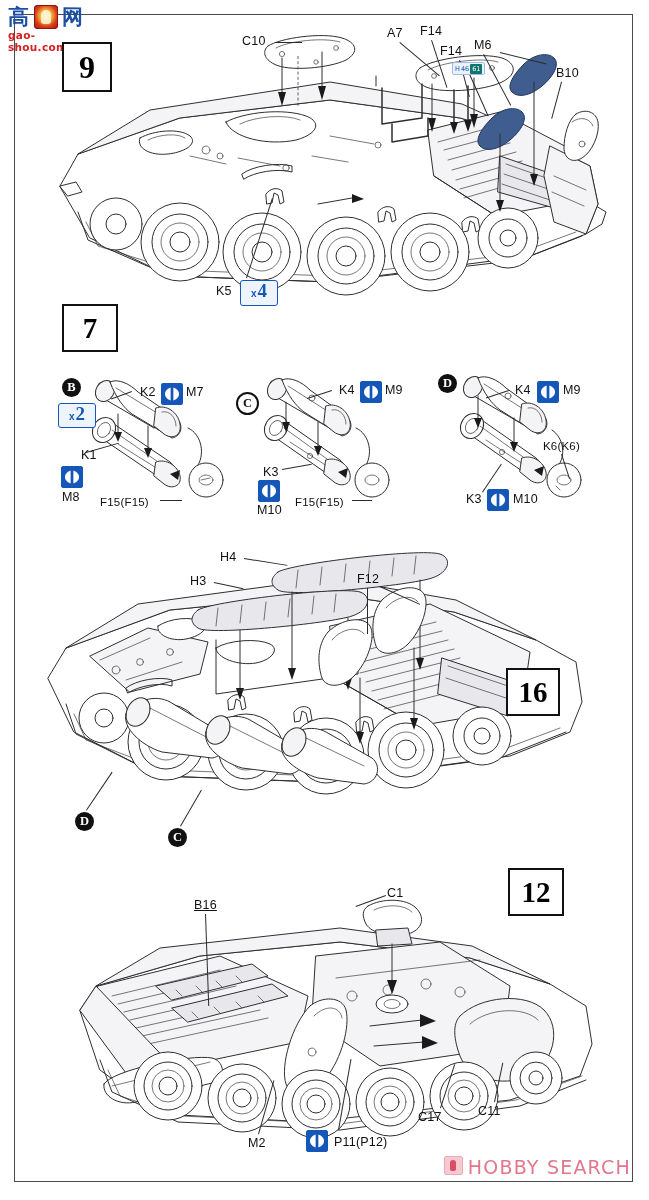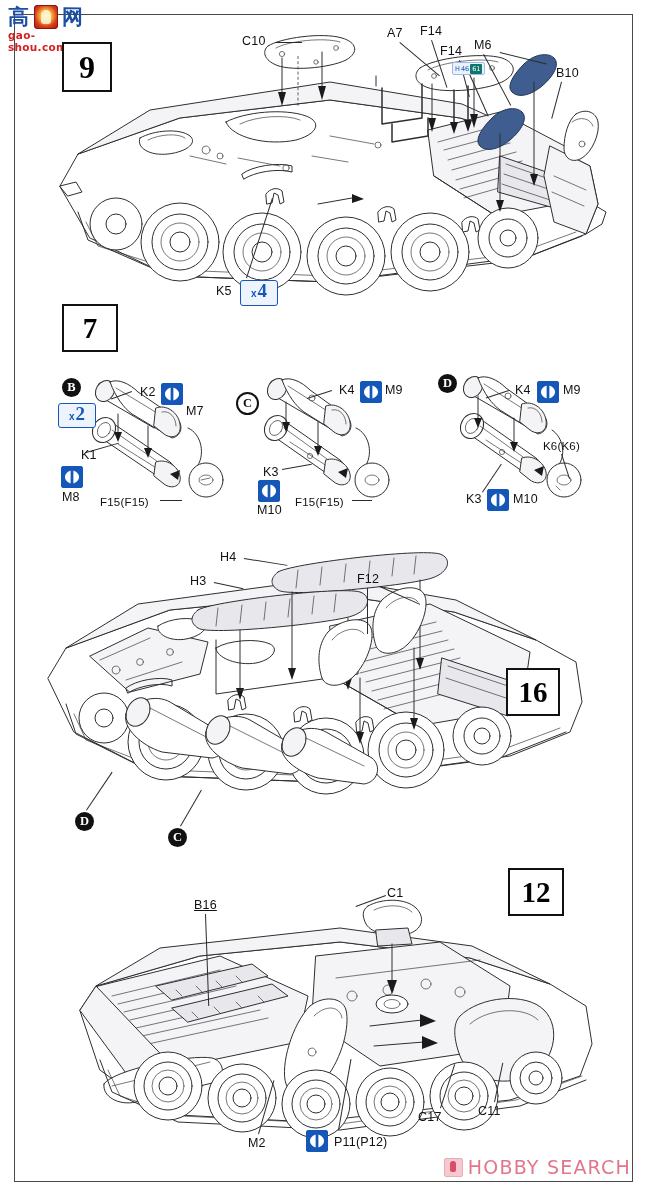--- a/index.html
+++ b/index.html
@@ -19,21 +19,21 @@
   #gaoshou .h2{left:56px;}
   #gaoshou .emblem{position:absolute;left:28px;top:1px;width:24px;height:24px;
                    background:radial-gradient(circle at 50% 45%, #fff0c8 0%, #f2b33a 33%, #d83a1c 62%, #a81a0c 100%);
                    border-radius:4px;box-shadow:0 0 0 1px #8e1508 inset;}
   #gaoshou .emblem:after{content:"";position:absolute;left:7px;top:5px;width:10px;height:14px;
                    background:#fff6d8;border-radius:5px 5px 3px 3px;opacity:.85;}
   #gaoshou .dom{position:absolute;left:2px;top:25px;font-size:10.5px;font-weight:bold;
                 letter-spacing:.3px;color:#d32020;font-family:"DejaVu Sans",sans-serif;}
 
   
-  #hobby{position:absolute;right:18px;bottom:22px;display:flex;align-items:center;gap:5px;opacity:.95;padding-left:20px;}
+  #hobby{position:absolute;right:18px;bottom:22px;display:flex;align-items:flex-start;gap:5px;opacity:.95;padding-left:20px;}
   #hobby .hs-mark{width:17px;height:17px;background:#f6c7cf;border:1px solid #e9a8b4;
                   border-radius:2px;position:relative;}
   #hobby .hs-mark:after{content:"";position:absolute;left:5px;top:2.5px;width:6px;height:11px;
                   background:#d6455f;border-radius:3px 3px 2px 2px;}
   #hobby .hs-text{font-size:19px;letter-spacing:1.2px;color:#e06f86;
                   font-family:"DejaVu Sans",sans-serif;font-weight:500;}
 
   
   .step-box{position:absolute;border:2.4px solid #111;background:#fff;
             display:flex;align-items:center;justify-content:center;
@@ -329,21 +329,21 @@
   </div>
 
   <div class="lbl" style="left:140px;top:385px;">K2</div>
   <div class="cement" style="left:161px;top:383px;">
     <svg width="22" height="22" viewBox="0 0 22 22">
       <rect x="0" y="0" width="22" height="22" rx="3" fill="#1457b8"></rect>
       <path d="M9.6 4.5 L9.6 17.5 C5.4 15.9 4 13.4 4 11 C4 8.6 5.4 6.1 9.6 4.5 Z" fill="#ffffff"></path>
       <path d="M12.4 4.5 L12.4 17.5 C16.6 15.9 18 13.4 18 11 C18 8.6 16.6 6.1 12.4 4.5 Z" fill="#ffffff"></path>
     </svg>
   </div>
-  <div class="lbl" style="left:186px;top:385px;margin-top:19px;">M7</div>
+  <div class="lbl" style="left:186px;top:385px;">M7</div>
   <div class="leader" style="left:132px;top:392px;width:22px;transform:rotate(160deg);"></div>
 
   <div class="lbl" style="left:81px;top:448px;">K1</div>
   <div class="cement" style="left:61px;top:466px;">
     <svg width="22" height="22" viewBox="0 0 22 22">
       <rect x="0" y="0" width="22" height="22" rx="3" fill="#1457b8"></rect>
       <path d="M9.6 4.5 L9.6 17.5 C5.4 15.9 4 13.4 4 11 C4 8.6 5.4 6.1 9.6 4.5 Z" fill="#ffffff"></path>
       <path d="M12.4 4.5 L12.4 17.5 C16.6 15.9 18 13.4 18 11 C18 8.6 16.6 6.1 12.4 4.5 Z" fill="#ffffff"></path>
     </svg>
   </div>

